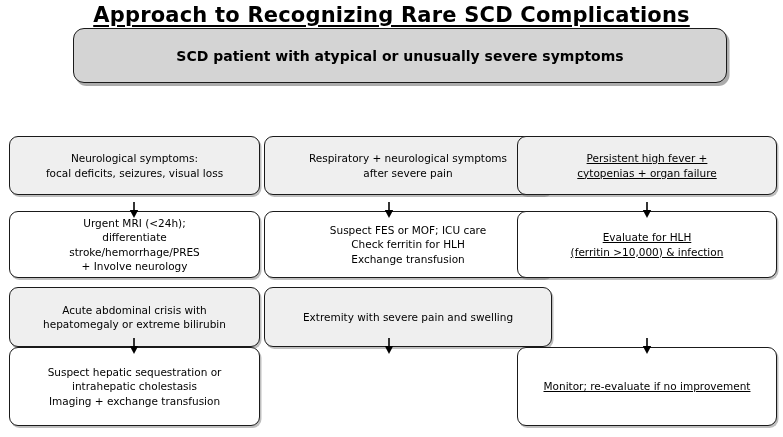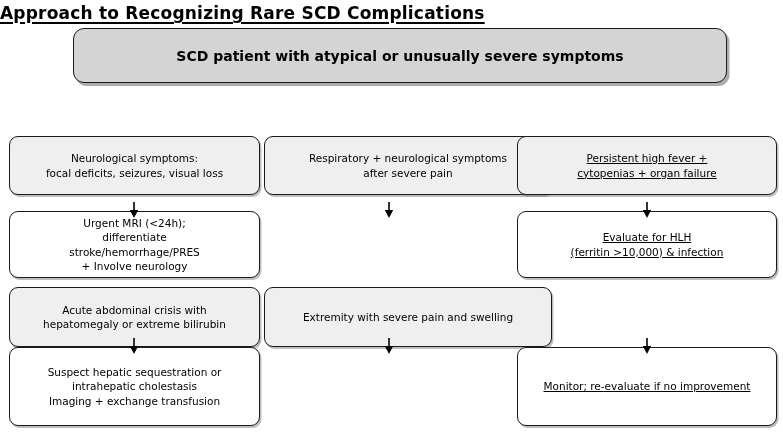--- a/index.html
+++ b/index.html
@@ -14,22 +14,22 @@
   .stage{
     position:relative;
     width:783px;height:437px;
     background:var(--background);
     font-family:"DejaVu Sans","Liberation Sans",sans-serif;
     color:var(--text);
     overflow:hidden;
   }
   .title{
     position:absolute;left:0;top:3px;width:100%;
-    text-align:left;
-    font-size:17px;font-weight:bold;
+    text-align:center;
+    font-size:21px;font-weight:bold;
     text-decoration:underline;
     text-decoration-thickness:2px;
     text-underline-offset:3px;
     letter-spacing:0.2px;
   }
   .entry-box{
     position:absolute;left:73px;top:28px;width:654px;height:55px;
     box-sizing:border-box;
     background:var(--entry-fill);
     border:1.5px solid var(--border);
@@ -84,20 +84,23 @@
 focal deficits, seizures, visual loss</div>
   <div class="box sign c2 r1">Respiratory + neurological symptoms
 after severe pain</div>
   <div class="box sign c3 r1">Persistent high fever +
 cytopenias + organ failure</div>
 
   <div class="box action c1 r2">Urgent MRI (&lt;24h);
 differentiate
 stroke/hemorrhage/PRES
 + Involve neurology</div>
+  <div class="box action c2 r2">Suspect FES or MOF; ICU care
+Check ferritin for HLH
+Exchange transfusion</div>
   <div class="box action c3 r2">Evaluate for HLH
 (ferritin &gt;10,000) &amp; infection</div>
 
   <div class="box sign c1 r3">Acute abdominal crisis with
 hepatomegaly or extreme bilirubin</div>
   <div class="box sign c2 r3">Extremity with severe pain and swelling</div>
 
   <div class="box action c1 r4">Suspect hepatic sequestration or
 intrahepatic cholestasis
 Imaging + exchange transfusion</div>

